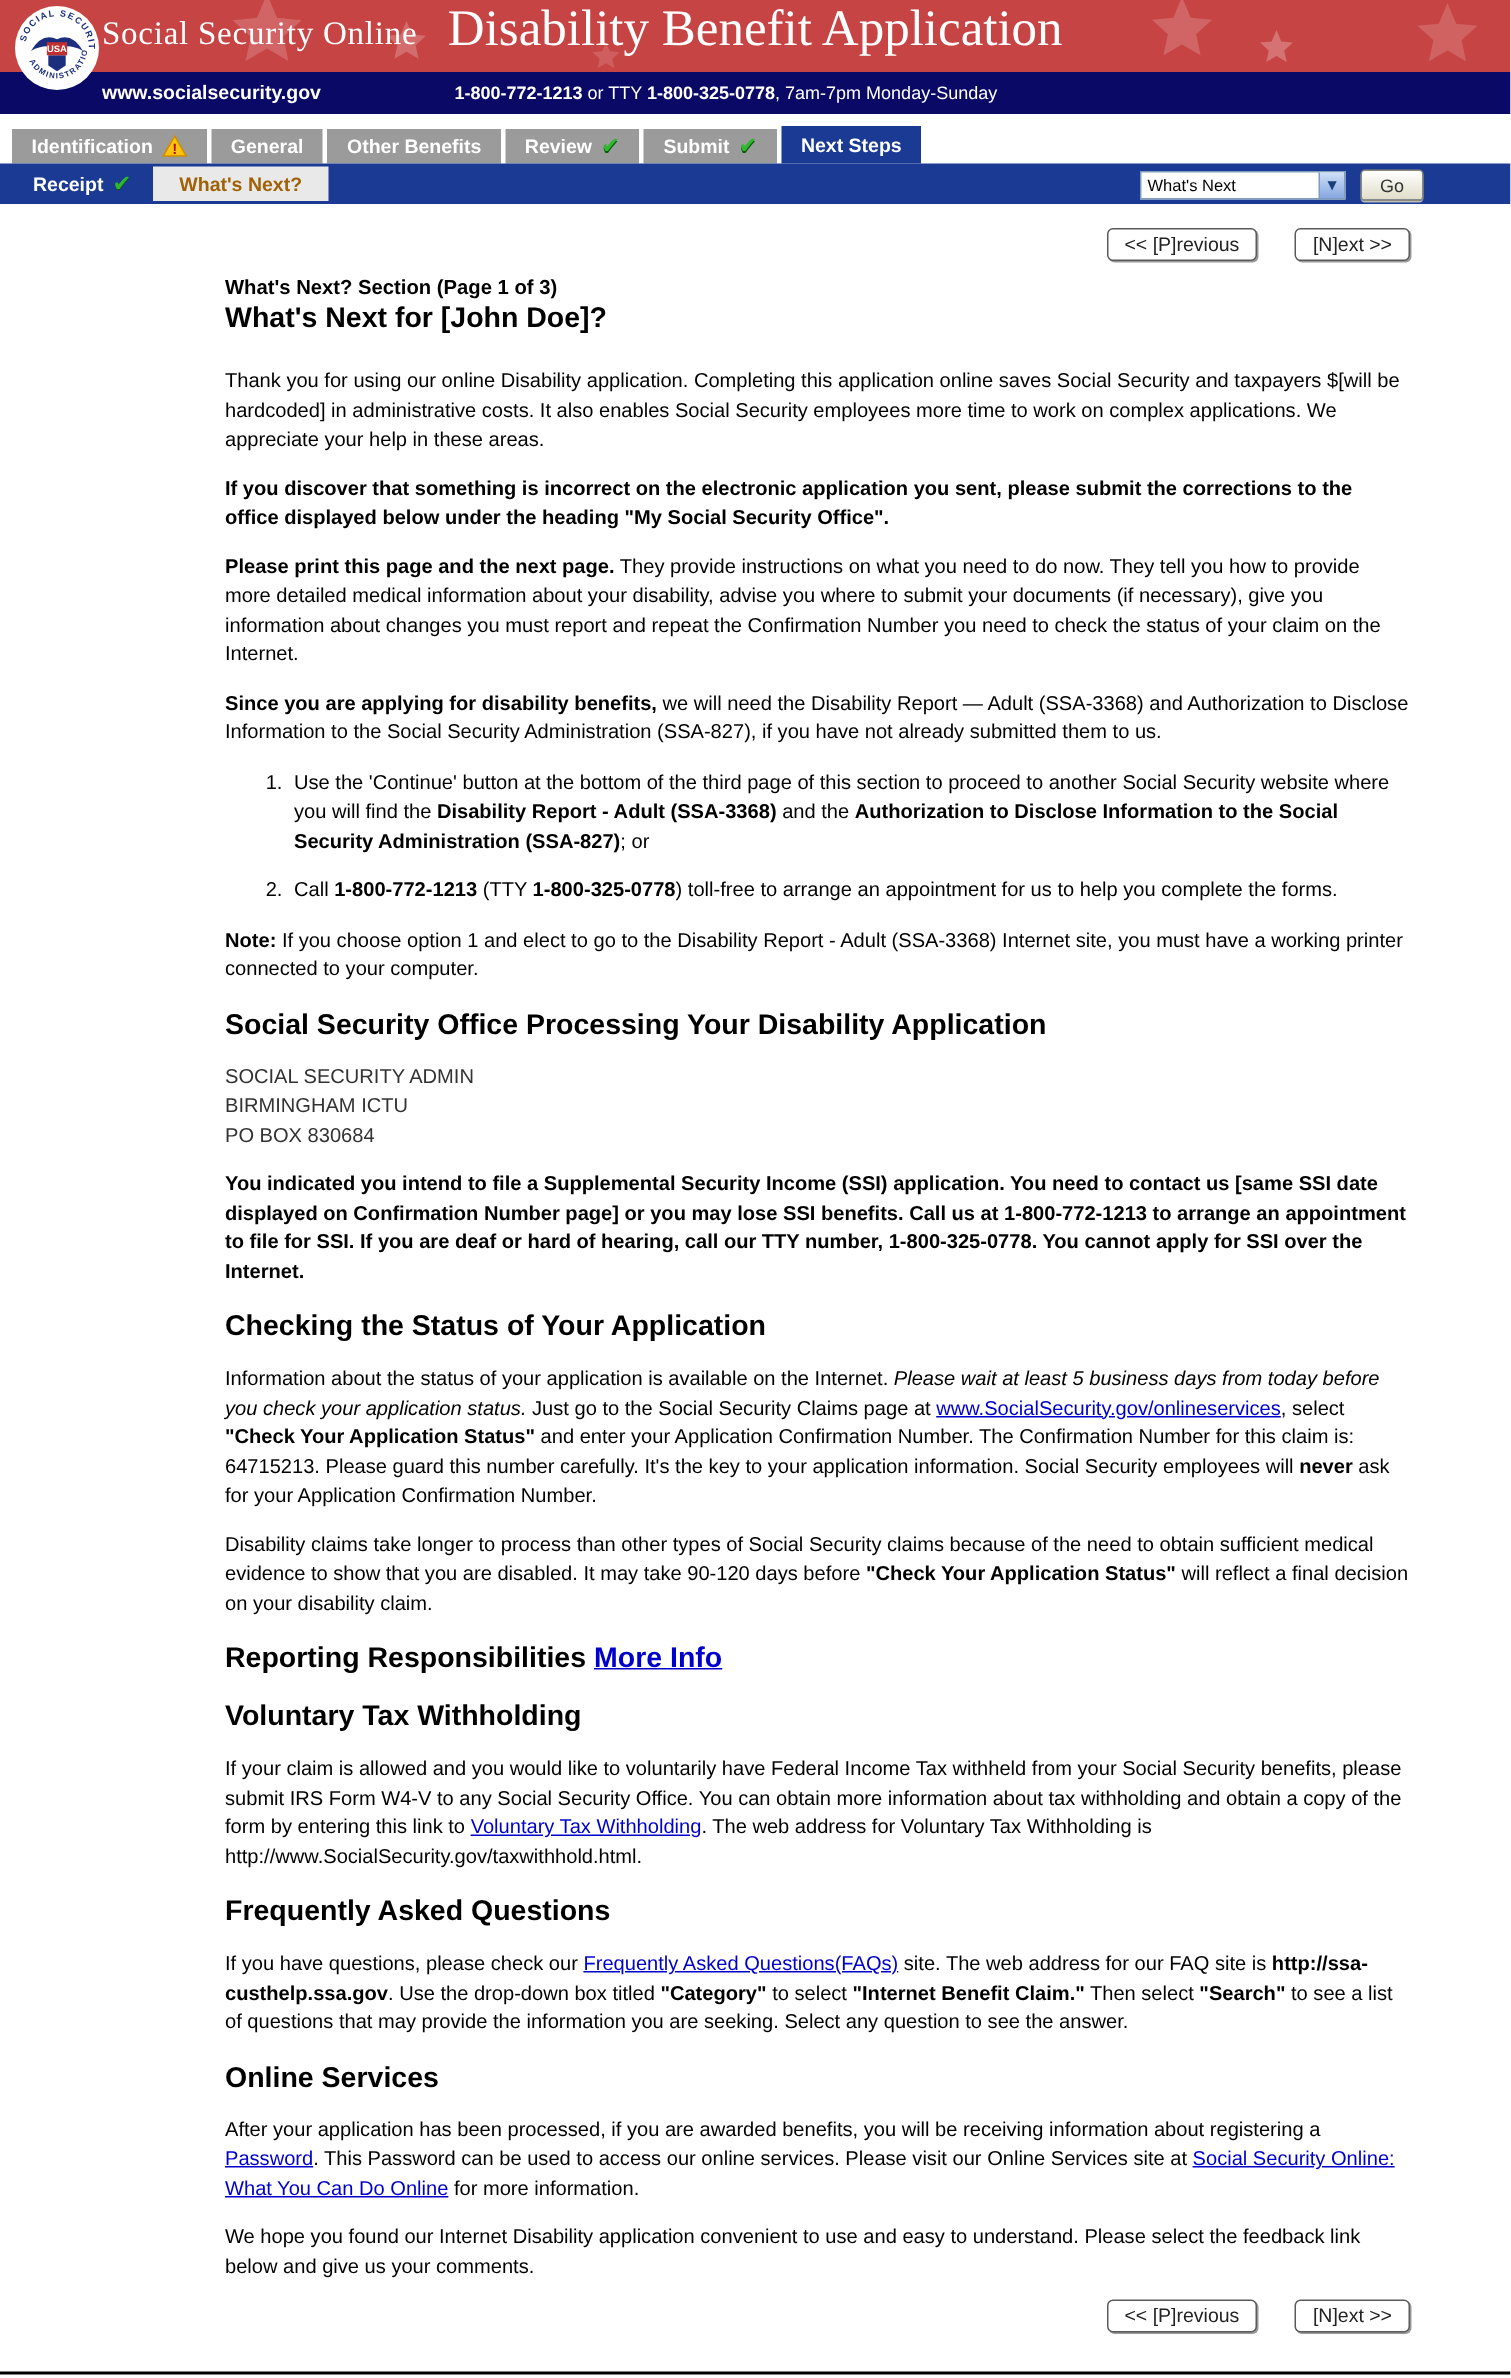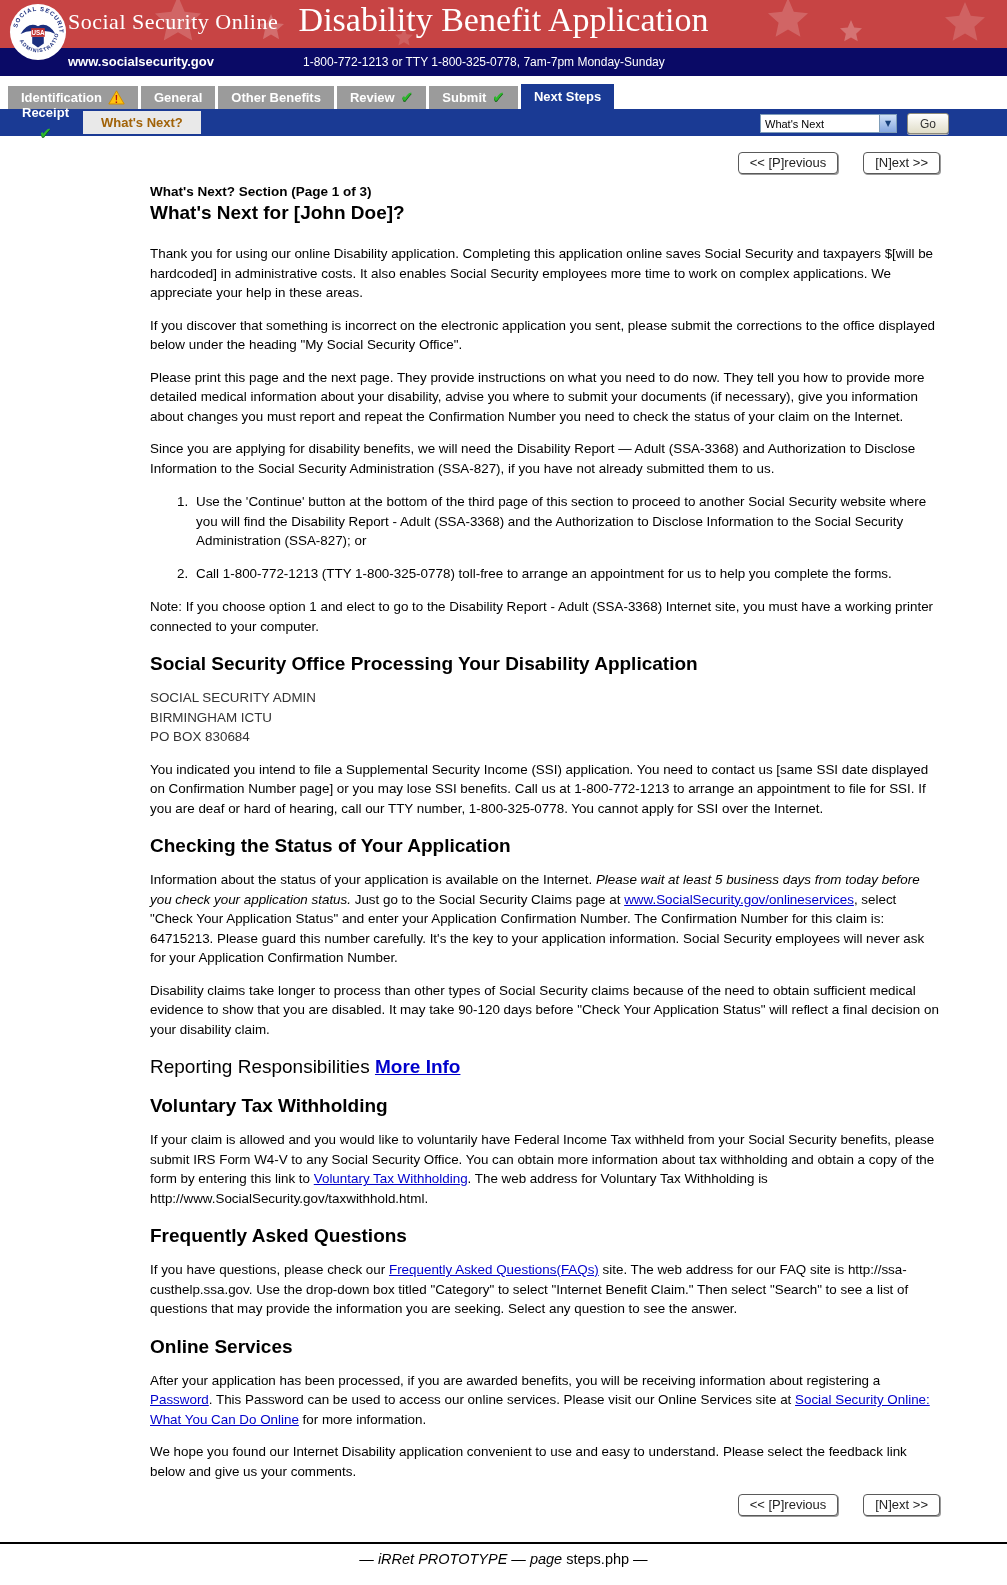--- a/index.html
+++ b/index.html
@@ -17,40 +17,40 @@
   .navybar { height:28px; background:#0a0a66; position:relative; color:#fff; }
   .url { position:absolute; left:68px; top:6px; font-weight:bold; font-size:13px; }
   .phone { position:absolute; left:303px; top:7px; font-size:12px; }
 
   
   .tabrow { height:33px; background:#fff; padding:8px 0 0 8px; display:flex; align-items:flex-end; gap:3px; }
   .tab { background:#9b9b9b; color:#fff; font-weight:bold; font-size:13px; height:23px; padding:0 13px; display:flex; align-items:center; gap:6px; cursor:pointer; white-space:nowrap; }
   .tab.active { background:#1a3a94; height:25px; }
 
   .subbar { height:27px; background:#1a3a94; position:relative; display:flex; align-items:center; }
-  .receipt { margin-left:22px; color:#fff; font-weight:bold; font-size:13px; display:flex; align-items:center; gap:6px; cursor:pointer;flex-direction:column; }
+  .receipt { margin-left:22px; color:#fff; font-weight:bold; font-size:13px; display:flex; align-items:center; gap:6px; cursor:pointer; }
   .chk { font-family:"DejaVu Sans", sans-serif; color:#2db82d; font-size:15px; line-height:1; text-shadow:0 1px 0 #0a5c0a; }
   .whatsnext-chip { margin-left:14px; background:#e9e9e9; color:#a16207; font-weight:bold; font-size:13px; padding:4px 18px; cursor:pointer; }
   .jump { position:absolute; right:58px; top:4px; display:flex; align-items:center; gap:10px; }
   .dropdown { width:137px; height:19px; background:#fff; border:1px solid #7f9db9; display:flex; align-items:center; justify-content:space-between; font-size:11px; padding-left:4px; cursor:pointer; }
   .dd-arrow { width:17px; height:17px; background:linear-gradient(#cfe0f7,#86a7e0); border-left:1px solid #7f9db9; color:#17407c; font-family:"DejaVu Sans", sans-serif; font-size:8px; display:flex; align-items:center; justify-content:center; }
   .go-btn { min-width:42px; height:21px; background:linear-gradient(#ffffff,#e0ddc8); border:1px solid #8d8a7a; border-radius:3px; font-size:12px; color:#333; padding:0 10px; cursor:pointer; box-shadow:0 1px 0 #bbb; }
 
   
   main { padding:12px 67px 0 150px; }
   .pager { display:flex; justify-content:flex-end; gap:9px; margin:4px 0 10px; }
   .pager-btn { border:1px solid #5a5a5a; border-radius:4px; background:#fff; box-shadow:1px 1px 0 #9a9a9a; padding:2px 11px 3px; font-size:13px; color:#222; cursor:pointer; font-family:"Liberation Sans", sans-serif;margin-left:16px; }
   .sec-heading { font-weight:bold; font-size:13.5px; margin:10px 0 3px; }
   .page-heading { font-weight:bold; font-size:19px; margin:0 0 20px; }
   p, .para { font-size:13.4px; line-height:19.5px; margin:13px 0; }
   .h3 { font-weight:bold; font-size:19px; margin:17px 0 0; }
   ol { margin:14px 0; padding-left:42px; font-size:13.4px; line-height:19.5px; }
   ol li { margin-bottom:13px; padding-left:4px; }
   .addr { font-size:13.4px; line-height:19.5px; margin:13px 0; color:#333; }
-  .b { font-weight:normal;margin-top:25px; }
+  .b { font-weight:bold;margin-top:25px; }
   .i { font-style:italic; }
   a.lnk, .lnk { color:#0000cc; text-decoration:underline; cursor:pointer; }
 
   
   .footrule { border:0; border-top:2px solid #000; margin:26px 0 6px; }
   .footer { text-align:center; font-size:14.5px; line-height:19px; padding-bottom:12px; }
 </style>
 </head>
 <body>
 

